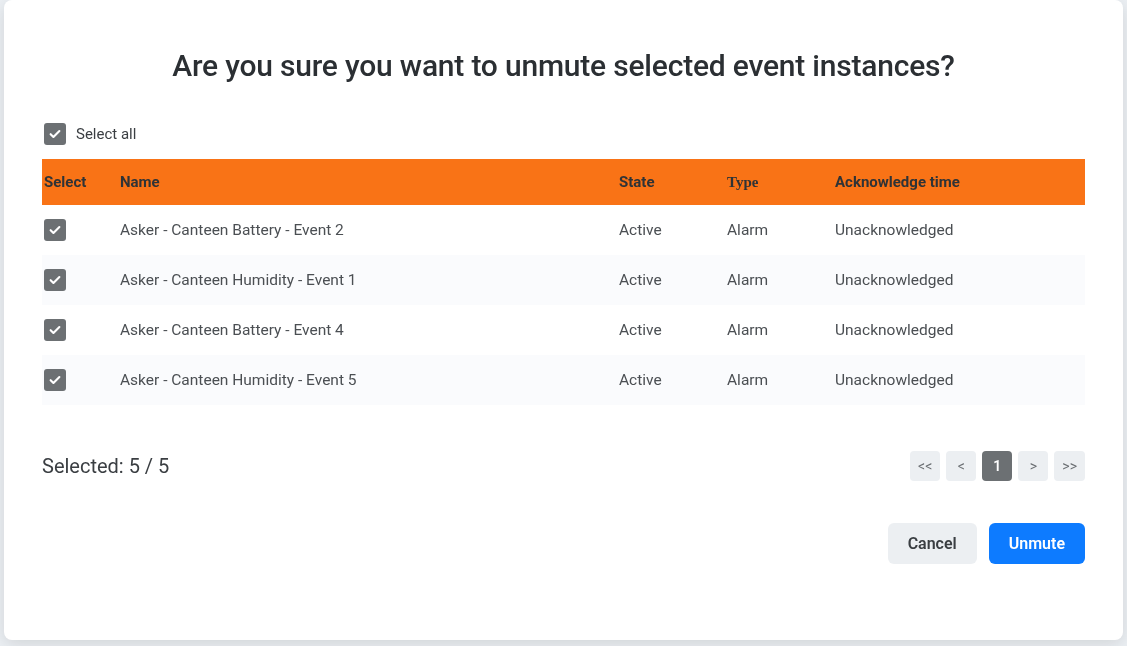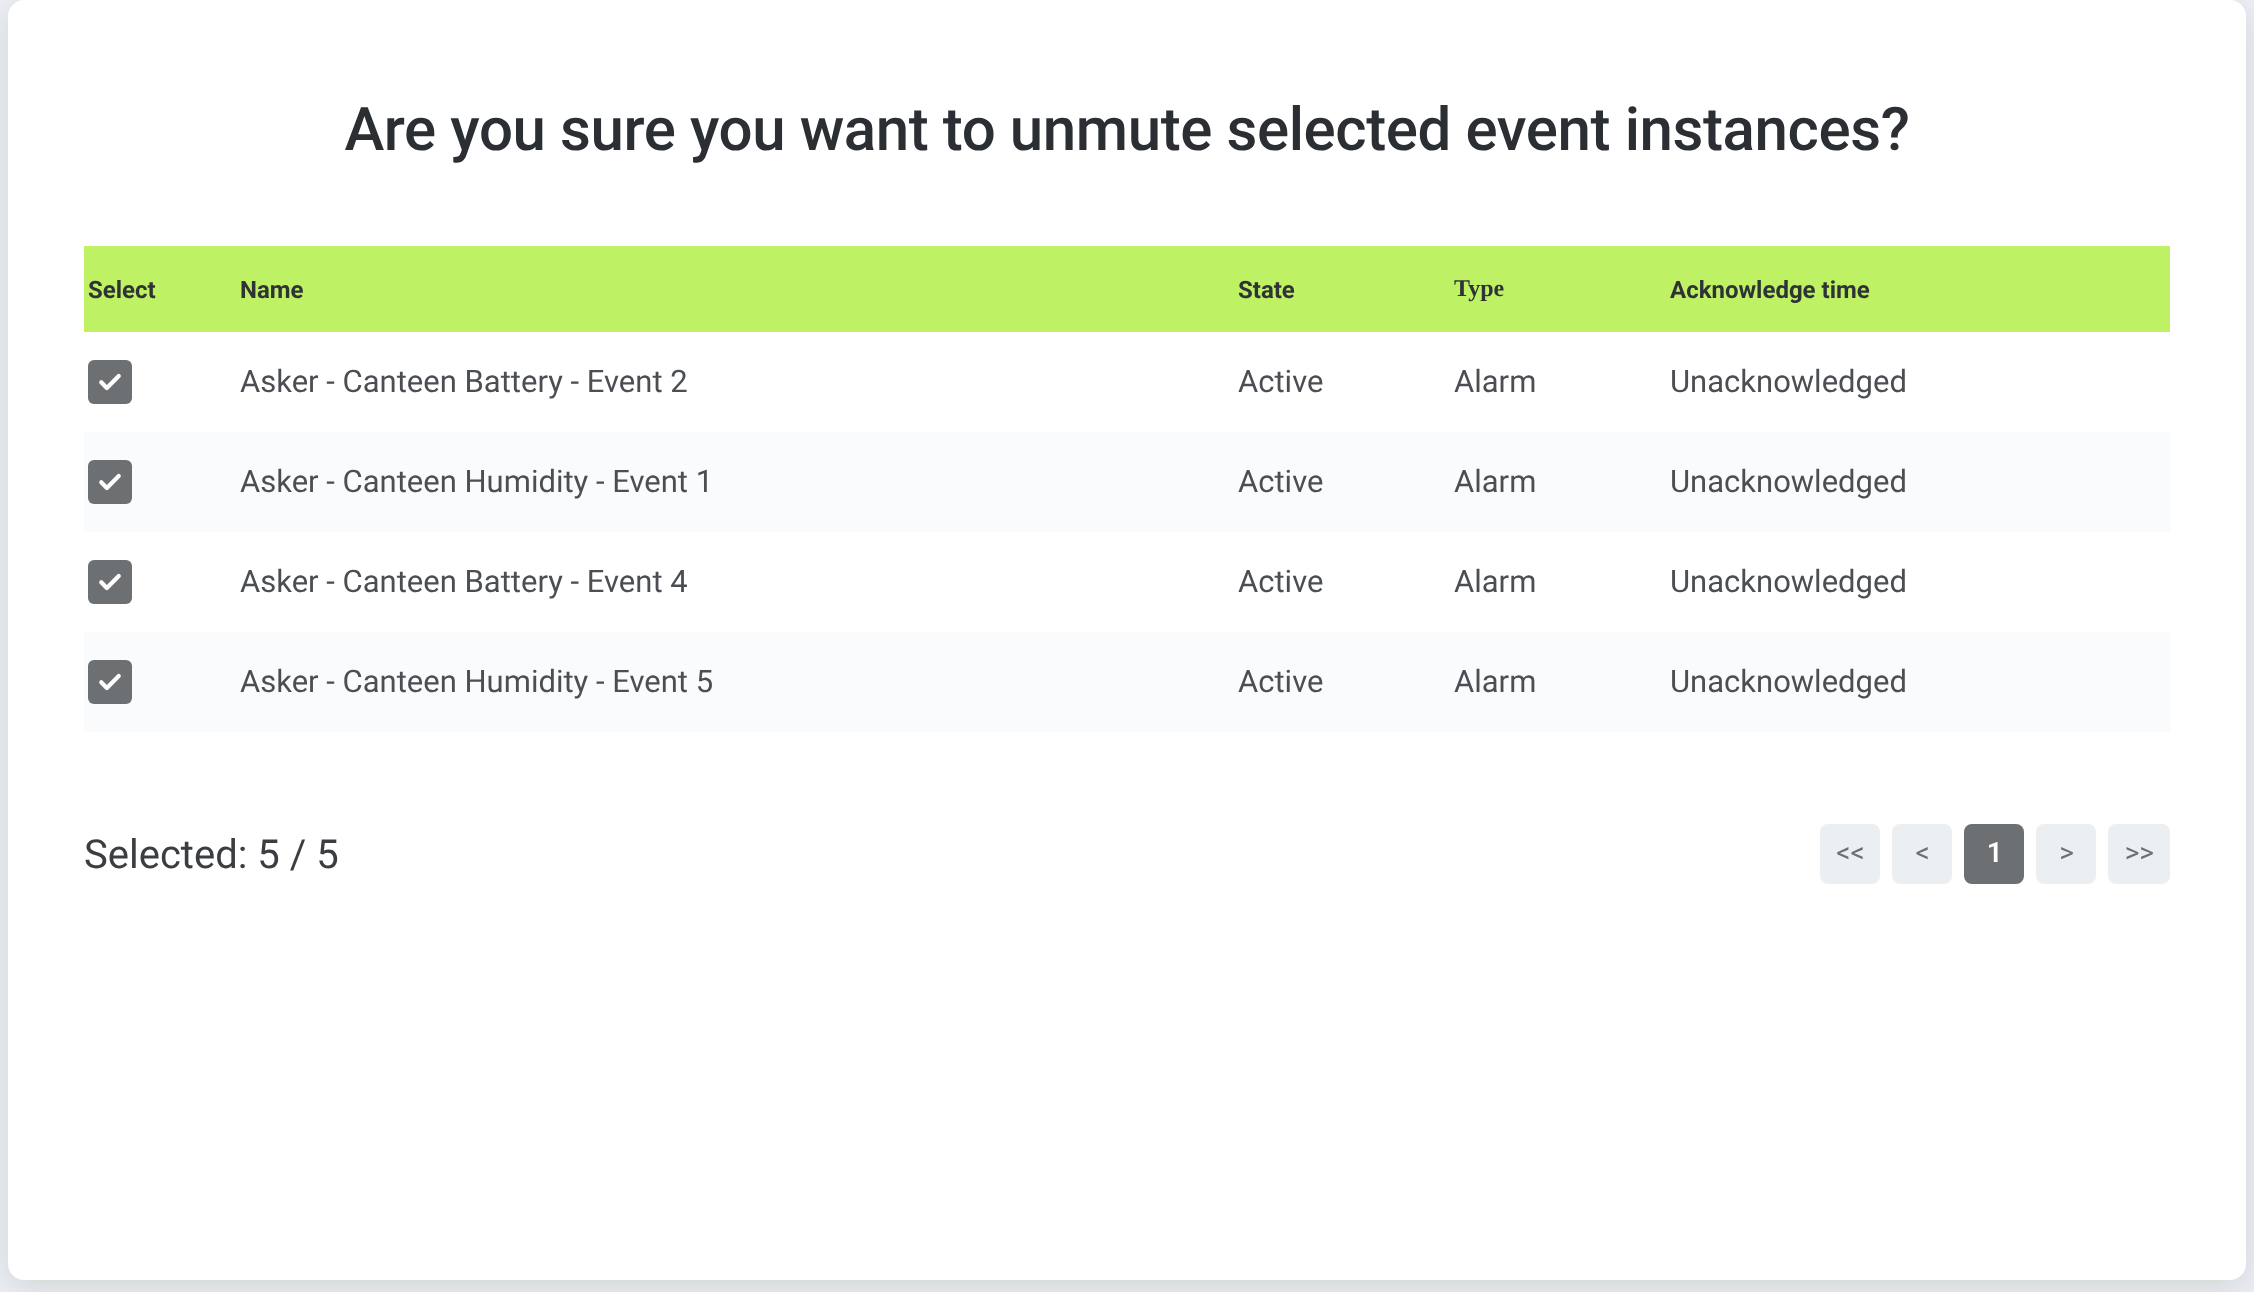--- a/index.html
+++ b/index.html
@@ -55,24 +55,24 @@
   .select-all-label {
     font-size: 15px;
     color: #3a3e42;
   }
   .table {
     width: 100%;
     border-collapse: collapse;
   }
   .thead-row th {
     text-align: left;
-    font-size: 12px;
+    font-size: 15px;
     font-weight: 700;
     color: #2f3336;
-    background: #bef264;
+    background: #f97316;
     padding: 14px 10px;
   }
   .th-select { width: 68px; padding-left: 2px !important; }
   .th-name   {  }
   .th-state  { width: 108px; }
   .th-type   { width: 108px; font-family: Liberation Serif, serif; }
   .th-ack    { width: 260px; }
   .tbody-row td {
     font-size: 15.5px;
     color: #4b4f53;
@@ -139,20 +139,28 @@
     color: #ffffff;
   }
 </style>
 </head>
 <body>
 
 <div class="modal">
 
   <h1 class="title">Are you sure you want to unmute selected event instances?</h1>
 
+  <div class="select-all-row">
+    <span class="checkbox">
+      <svg viewBox="0 0 16 16">
+          <path fill="none" stroke="#ffffff" stroke-width="2.4" stroke-linecap="round" stroke-linejoin="round" d="M3 8.2l3.2 3.2L13 4.6"></path>
+        </svg>
+    </span>
+    <span class="select-all-label">Select all</span>
+  </div>
 
   <table class="table">
     <thead>
       <tr class="thead-row">
         <th class="th-select">Select</th>
         <th class="th-name">Name</th>
         <th class="th-state">State</th>
         <th class="th-type">Type</th>
         <th class="th-ack">Acknowledge time</th>
       </tr>
@@ -217,14 +225,18 @@
     <div class="selected-count">Selected: 5 / 5</div>
     <div class="pager">
       <button class="pager-btn">&lt;&lt;</button>
       <button class="pager-btn">&lt;</button>
       <button class="pager-btn current">1</button>
       <button class="pager-btn">&gt;</button>
       <button class="pager-btn">&gt;&gt;</button>
     </div>
   </div>
 
+  <div class="actions-row">
+    <button class="btn btn-cancel">Cancel</button>
+    <button class="btn btn-primary">Unmute</button>
+  </div>
 
 </div>
 
 </body></html>

